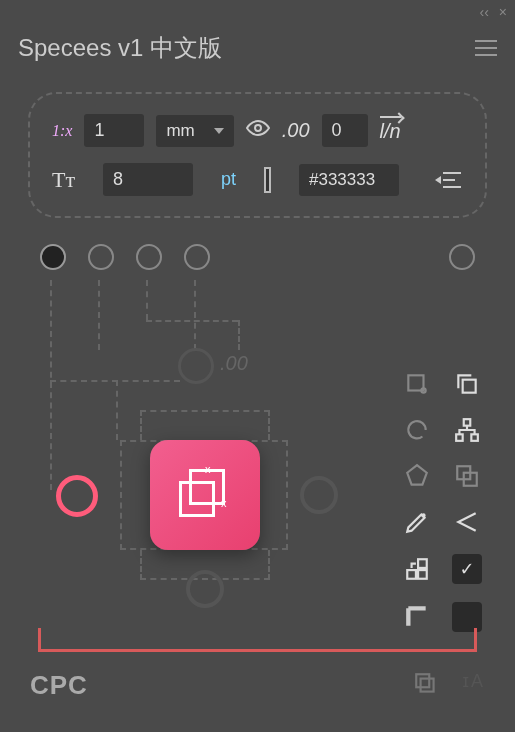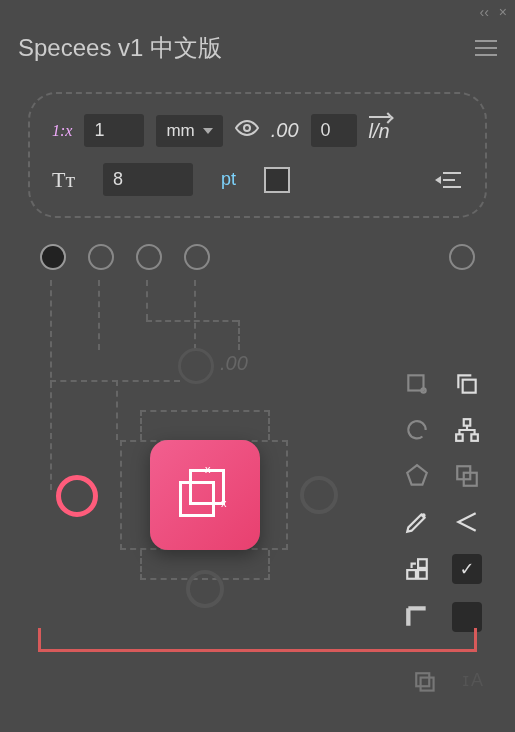--- a/index.html
+++ b/index.html
@@ -54,21 +54,21 @@
   padding: 6px 10px;
   width: 60px;
   border-radius: 3px;
 }
 .unit-select {
   background: #363636;
   border-radius: 3px;
   padding: 6px 10px;
   display: flex;
   align-items: center;
-  gap: 8px;
+  gap: 19px;
   cursor: pointer;
   color:#ddd;
   font-size: 17px;
 }
 .chev { width: 0; height: 0; border-left: 5px solid transparent; border-right:5px solid transparent; border-top:6px solid #aaa;}
 .eye-icon { font-size: 22px; color:#ccc; cursor:pointer;}
 .decimals { font-size: 20px; color:#ddd; font-style: italic;}
 .ln-icon { font-style: italic; font-size: 20px; color:#ddd; position:relative; padding-top:2px;}
 .ln-icon::before { content:""; position:absolute; top:-2px; left:0; right:0; height:2px; background:#ccc;}
 .ln-icon::after { content:""; position:absolute; top:-4px; right:-2px; width:6px; height:6px; border-top:2px solid #ccc; border-right:2px solid #ccc; transform:rotate(45deg);}
@@ -196,20 +196,21 @@
     </span>
     <span class="decimals">.00</span>
     <input class="field" style="width: 46px;" value="0">
     <span class="ln-icon">l/n</span>
   </div>
   <div class="row">
     <span class="tt-icon">Tᴛ</span>
     <input class="field" style="width: 90px;" value="8">
     <span style="font-size:18px;color:#7dd3fc">pt</span>
     <div class="swatch"></div>
+    <input class="hex-field" value="#333333" style="">
     <div class="align-wrap" style="margin-left:auto">
       <div class="align-icon">
         <svg width="28" height="20" viewBox="0 0 28 20">
             <path d="M8 3 h18 M8 10 h12 M8 17 h18" stroke="#ccc" stroke-width="2"></path>
             <path d="M0 10 l6 -4 v8 z" fill="#ccc"></path>
           </svg>
       </div>
     </div>
   </div>
 </div>
@@ -317,20 +318,21 @@
           <path d="M4 4v16M4 4h16"></path>
         </svg>
       </div>
     <div class="dark-box"></div>
   </div>
 
   <div class="bracket" style="bottom:-12px"></div>
 </div>
 
 <div class="footer">
+  <span class="cpc-logo">CPC</span>
   <div class="footer-icons">
     <span>
       <svg width="26" height="26" viewBox="0 0 24 24" fill="none" stroke="#777" stroke-width="2">
           <rect x="7" y="7" width="12" height="12"></rect>
           <rect x="3" y="3" width="12" height="12"></rect>
         </svg>
     </span>
     <span style="font-size:18px;color:#555;letter-spacing:2px">ɪA</span>
   </div>
 </div>

